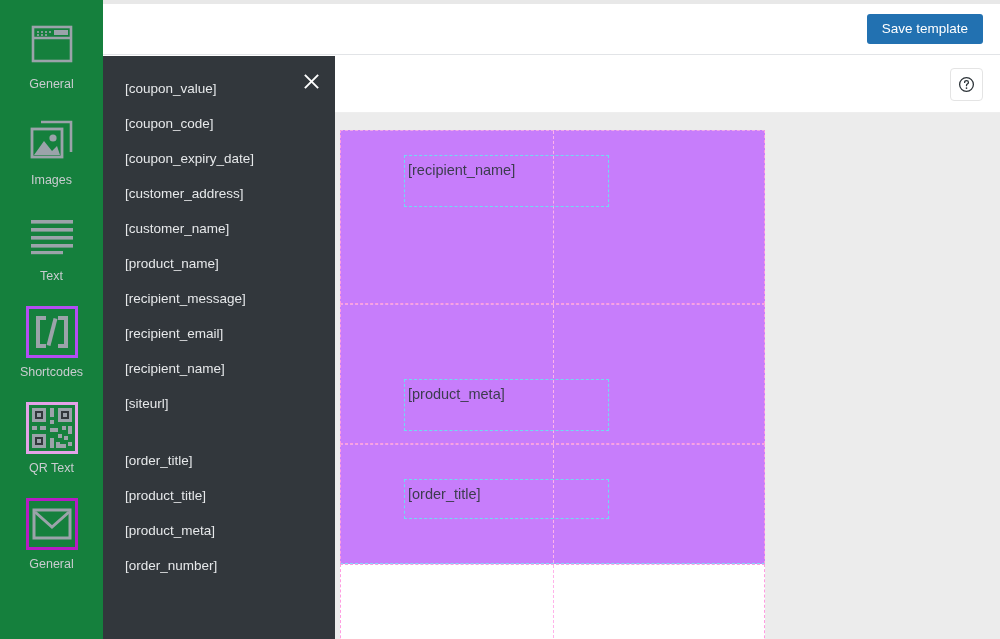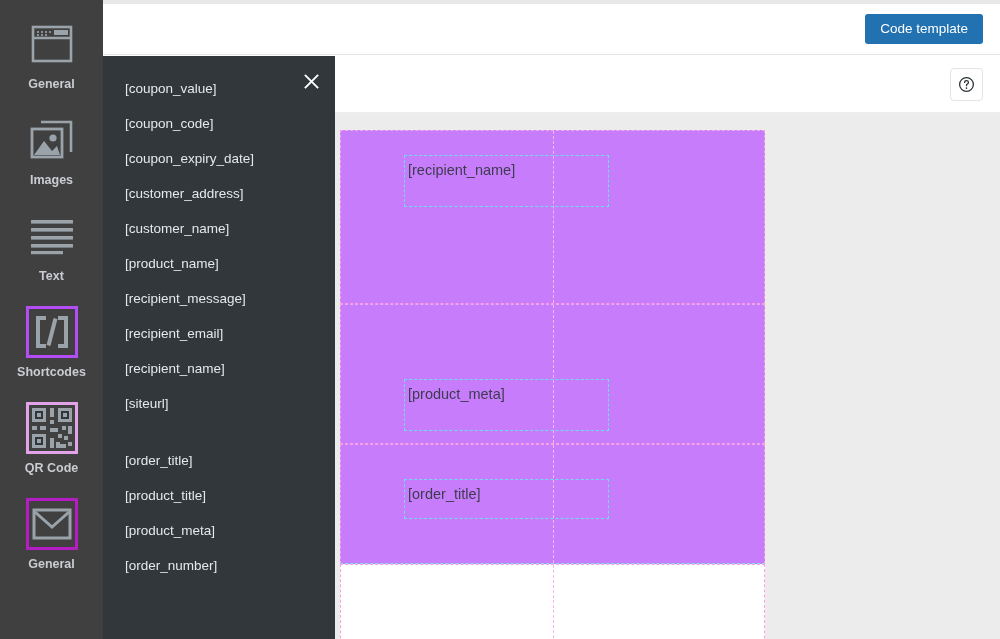--- a/index.html
+++ b/index.html
@@ -97,23 +97,22 @@
     font-family: "Liberation Sans", sans-serif;
     padding: 6px 0 0 3px;
     white-space: nowrap;
     line-height: 1.2;
   }
 
   
   .rail {
     position: absolute; left: 0; top: 0;
     width: 103px; height: 639px;
-    background: #404040;
+    background: #15803d;
     z-index: 4;
-    font-weight: bold;
   }
   .rail-item {
     width: 103px;
     padding: 13px 0 9px 0;
     display: flex; flex-direction: column; align-items: center;
     cursor: pointer;
   }
   .rail-item:first-child { padding-top: 18px; }
   .rail-icon {
     width: 52px; height: 52px;
@@ -162,21 +161,21 @@
   .sc-gap { height: 22px; }
 </style>
 </head>
 <body>
 
 <div id="app">
 
   <div class="top-strip"></div>
 
   <div class="toolbar-primary">
-    <button class="save-btn">Code template</button>
+    <button class="save-btn">Save template</button>
   </div>
 
   <div class="toolbar-secondary">
     <div class="help-btn">
       <span>
         <svg width="17" height="17" viewBox="0 0 20 20" fill="none">
           <circle cx="10" cy="10" r="8.1" stroke="#2c3338" stroke-width="1.5"></circle>
           <path d="M7.8 7.6c0-1.25 1.0-2.1 2.25-2.1 1.3 0 2.25.85 2.25 2.0 0 1.0-.6 1.45-1.35 1.95-.65.45-.95.8-.95 1.6v.3" stroke="#2c3338" stroke-width="1.5" stroke-linecap="round"></path>
           <circle cx="10" cy="14.2" r="1.0" fill="#2c3338"></circle>
         </svg>
@@ -291,21 +290,21 @@
             <rect x="30" y="4" width="8" height="8"></rect>
             <rect x="4" y="30" width="8" height="8"></rect>
           </g>
           <g fill="#9ba3aa">
             <rect x="6" y="6" width="4" height="4"></rect>
             <rect x="32" y="6" width="4" height="4"></rect>
             <rect x="6" y="32" width="4" height="4"></rect>
           </g>
         </svg>
       </div>
-      <div class="rail-label">QR Code</div>
+      <div class="rail-label">QR Text</div>
     </div>
 
     <div class="rail-item">
       <div class="rail-icon boxed" style="border-color:#b61cc4;">
         <svg width="40" height="32" viewBox="0 0 40 32">
           <rect x="2" y="2" width="36" height="28" fill="none" stroke="#9ba3aa" stroke-width="3"></rect>
           <path d="M3 4 L20 19 L37 4" fill="none" stroke="#9ba3aa" stroke-width="3"></path>
         </svg>
       </div>
       <div class="rail-label">General</div>

